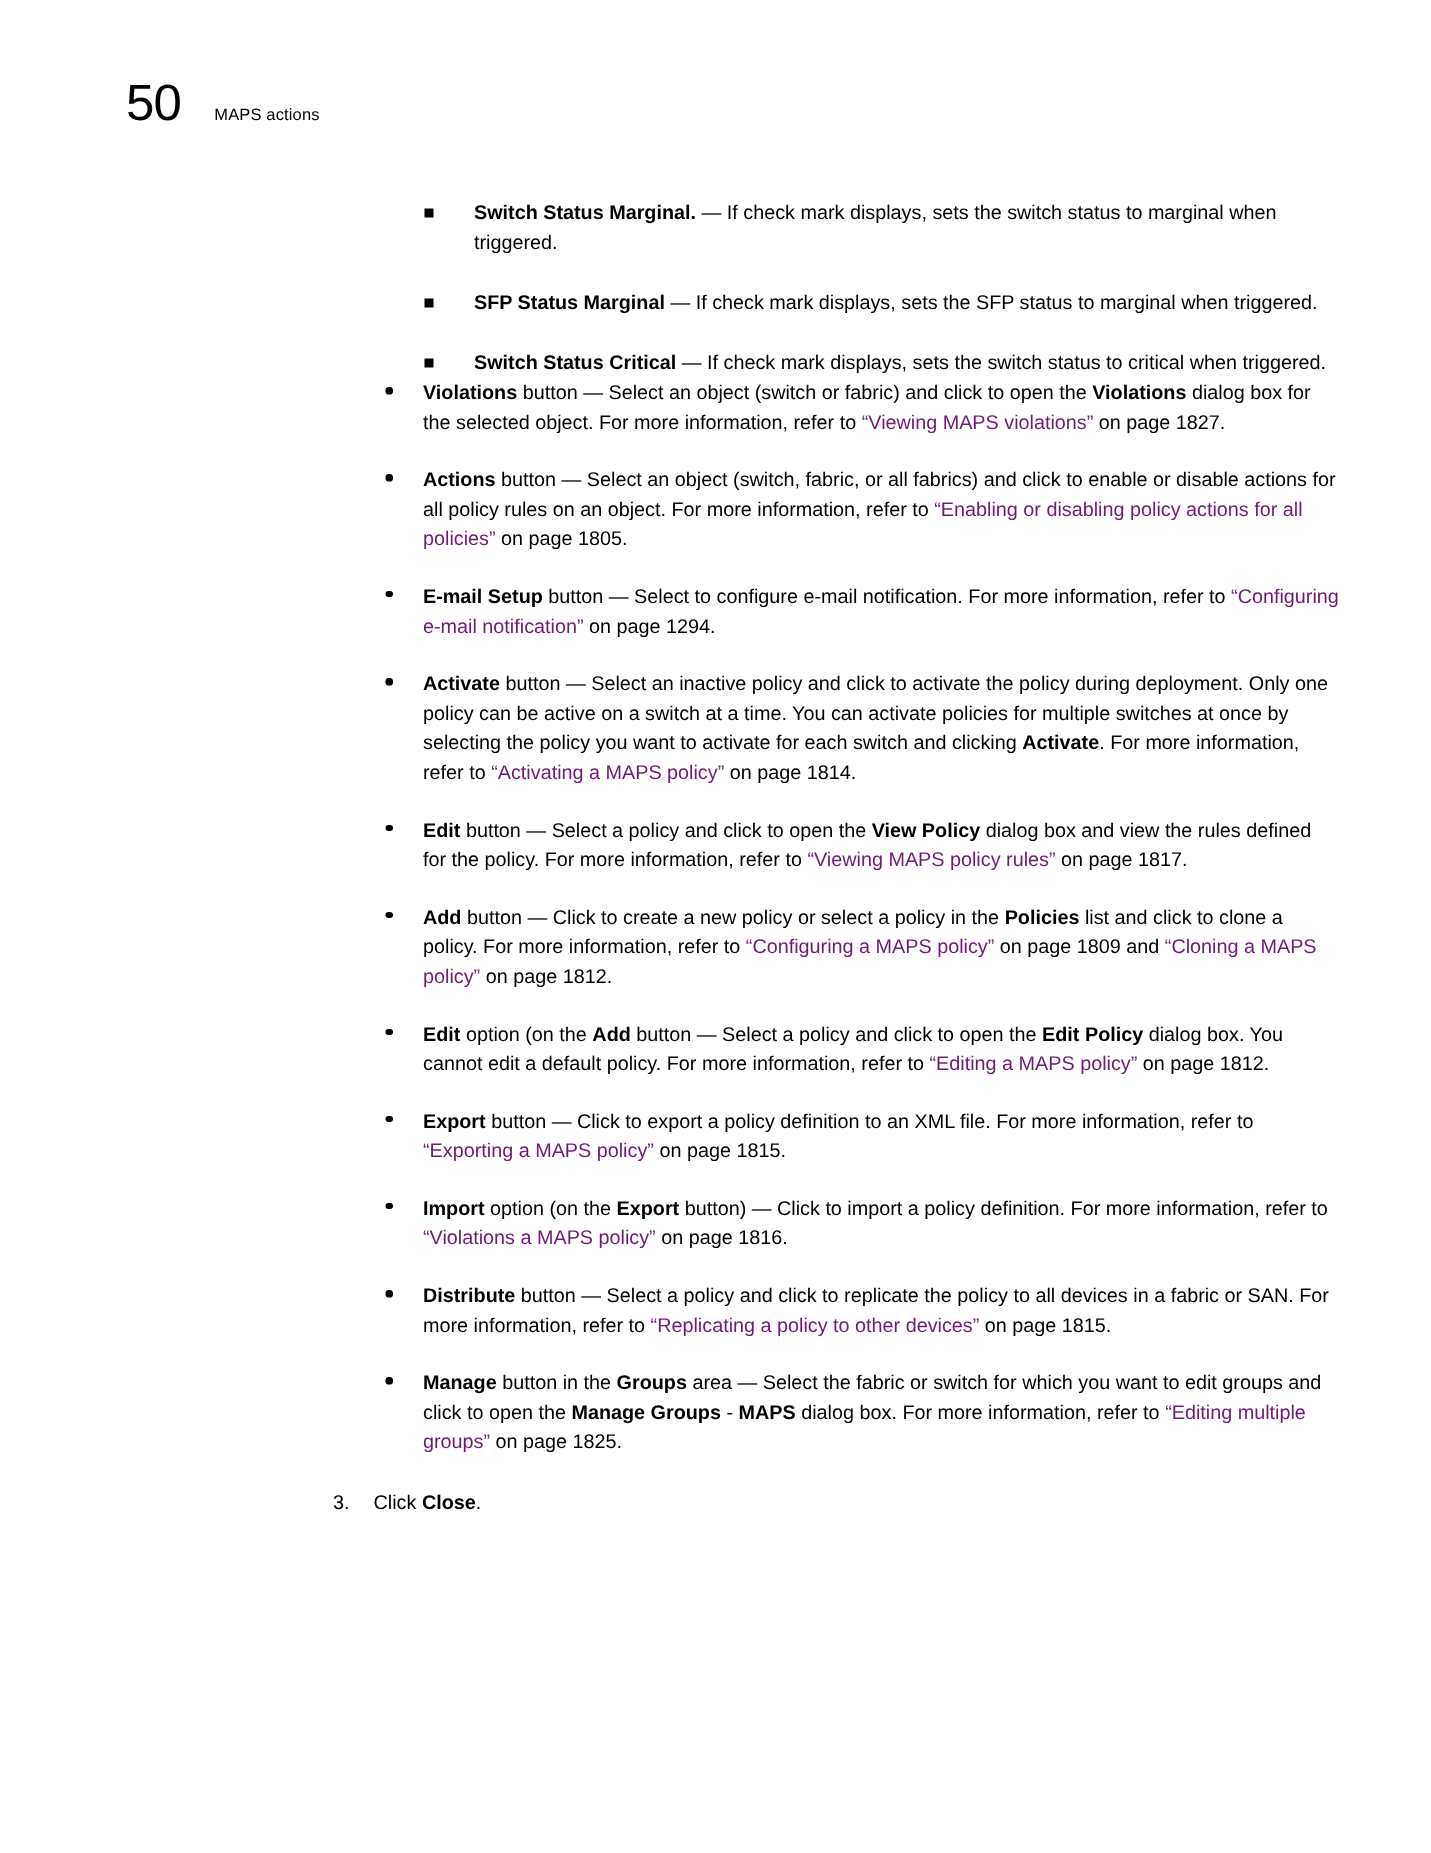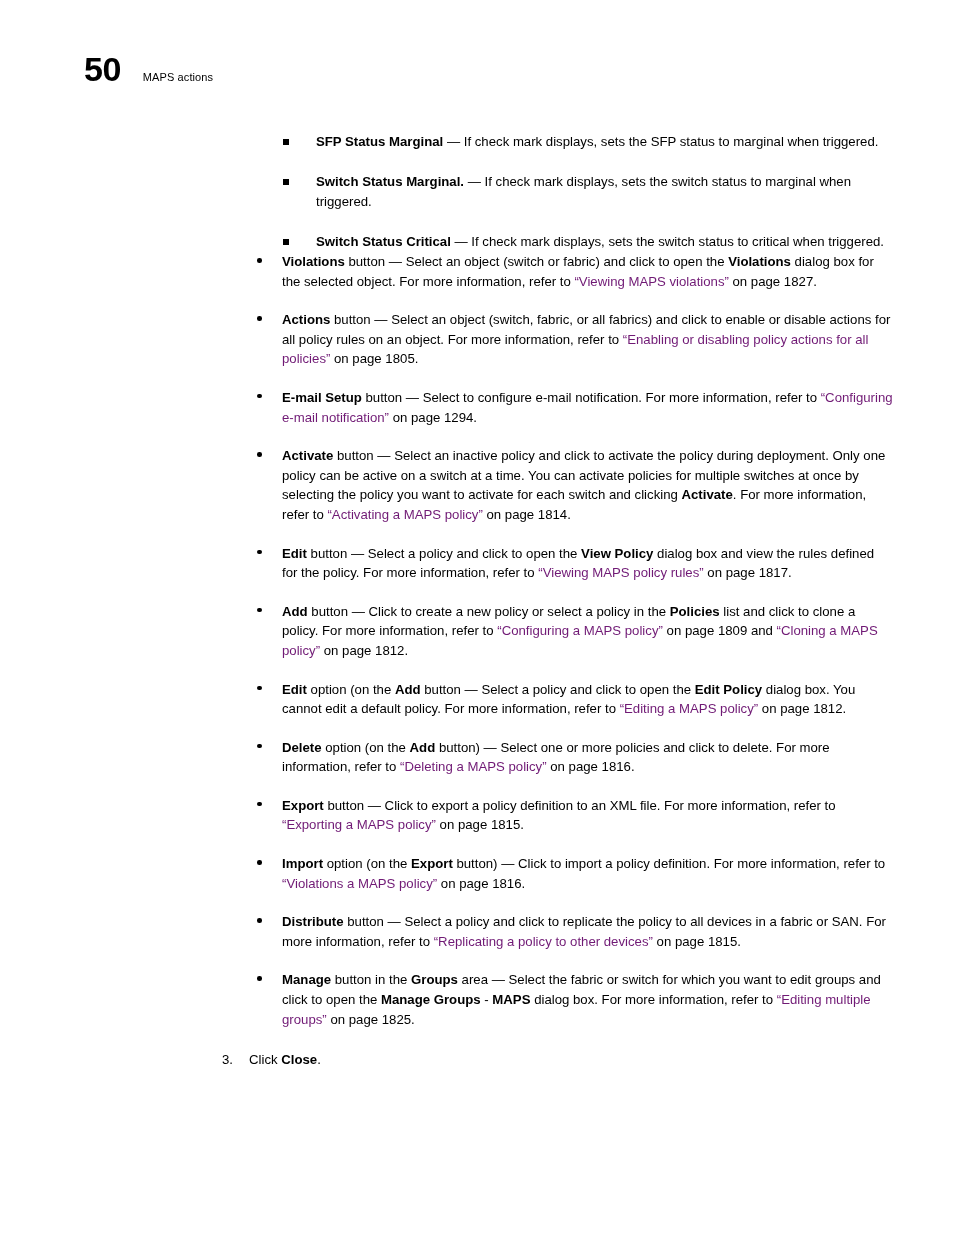--- a/index.html
+++ b/index.html
@@ -29,21 +29,21 @@
   .page-header {
     position: absolute;
     left: 84px;
     top: 52px;
     display: flex;
     align-items: baseline;
   }
   .folio-number {
     font-size: 34px;
     line-height: 34px;
-    font-weight: 700;
+    font-weight: 400;
     letter-spacing: -0.5px;
     color: #000;
   }
   .header-title {
     font-size: 11px;
     line-height: 14px;
     margin-left: 22px;
     color: #000;
     letter-spacing: 0.1px;
   }
@@ -143,34 +143,33 @@
 <div class="page">
 
   <div class="page-header">
     <span class="folio-number">50</span>
     <span class="header-title">MAPS actions</span>
   </div>
 
   <div class="content">
 
     <ul class="lvl2" id="sub-list">
+        <li class="sq"><span class="bullet-sq"></span><span class="b">Switch Status Marginal.</span><span class="txt"> — If check mark displays, sets the switch status to marginal when triggered.</span></li>
         <li class="sq"><span class="bullet-sq"></span><span class="b">SFP Status Marginal</span><span class="txt"> — If check mark displays, sets the SFP status to marginal when triggered.</span></li>
-        <li class="sq"><span class="bullet-sq"></span><span class="b">Switch Status Marginal.</span><span class="txt"> — If check mark displays, sets the switch status to marginal when triggered.</span></li>
         <li class="sq"><span class="bullet-sq"></span><span class="b">Switch Status Critical</span><span class="txt"> — If check mark displays, sets the switch status to critical when triggered.</span></li>
       </ul>
 
     <ul class="lvl1 gap-lvl1-top" id="main-list">
         <li class="rd"><span class="bullet-rd"></span><span class="b">Violations</span><span class="txt"> button — Select an object (switch or fabric) and click to open the </span><span class="b">Violations</span><span class="txt"> dialog box for the selected object. For more information, refer to </span><span class="lnk">“Viewing MAPS violations”</span><span class="txt"> on page 1827.</span></li>
         <li class="rd"><span class="bullet-rd"></span><span class="b">Actions</span><span class="txt"> button — Select an object (switch, fabric, or all fabrics) and click to enable or disable actions for all policy rules on an object. For more information, refer to </span><span class="lnk">“Enabling or disabling policy actions for all policies”</span><span class="txt"> on page 1805.</span></li>
         <li class="rd"><span class="bullet-rd"></span><span class="b">E-mail Setup</span><span class="txt"> button — Select to configure e-mail notification. For more information, refer to </span><span class="lnk">“Configuring e-mail notification”</span><span class="txt"> on page 1294.</span></li>
         <li class="rd"><span class="bullet-rd"></span><span class="b">Activate</span><span class="txt"> button — Select an inactive policy and click to activate the policy during deployment. Only one policy can be active on a switch at a time. You can activate policies for multiple switches at once by selecting the policy you want to activate for each switch and clicking </span><span class="b">Activate</span><span class="txt">. For more information, refer to </span><span class="lnk">“Activating a MAPS policy”</span><span class="txt"> on page 1814.</span></li>
         <li class="rd"><span class="bullet-rd"></span><span class="b">Edit</span><span class="txt"> button — Select a policy and click to open the </span><span class="b">View Policy</span><span class="txt"> dialog box and view the rules defined for the policy. For more information, refer to </span><span class="lnk">“Viewing MAPS policy rules”</span><span class="txt"> on page 1817.</span></li>
         <li class="rd"><span class="bullet-rd"></span><span class="b">Add</span><span class="txt"> button — Click to create a new policy or select a policy in the </span><span class="b">Policies</span><span class="txt"> list and click to clone a policy. For more information, refer to </span><span class="lnk">“Configuring a MAPS policy”</span><span class="txt"> on page 1809 and </span><span class="lnk">“Cloning a MAPS policy”</span><span class="txt"> on page 1812.</span></li>
         <li class="rd"><span class="bullet-rd"></span><span class="b">Edit</span><span class="txt"> option (on the </span><span class="b">Add</span><span class="txt"> button — Select a policy and click to open the </span><span class="b">Edit Policy</span><span class="txt"> dialog box. You cannot edit a default policy. For more information, refer to </span><span class="lnk">“Editing a MAPS policy”</span><span class="txt"> on page 1812.</span></li>
-        <li class="rd"><span class="bullet-rd"></span><span class="b">Delete</span><span class="txt"> option (on the </span><span class="b">Add</span><span class="txt"> button) — Select one or more policies and click to delete. For more information, refer to </span><span class="lnk">“Deleting a MAPS policy”</span><span class="txt"> on page 1816.</span></li>
         <li class="rd"><span class="bullet-rd"></span><span class="b">Export</span><span class="txt"> button — Click to export a policy definition to an XML file. For more information, refer to </span><span class="lnk">“Exporting a MAPS policy”</span><span class="txt"> on page 1815.</span></li>
         <li class="rd"><span class="bullet-rd"></span><span class="b">Import</span><span class="txt"> option (on the </span><span class="b">Export</span><span class="txt"> button) — Click to import a policy definition. For more information, refer to </span><span class="lnk">“Violations a MAPS policy”</span><span class="txt"> on page 1816.</span></li>
         <li class="rd"><span class="bullet-rd"></span><span class="b">Distribute</span><span class="txt"> button — Select a policy and click to replicate the policy to all devices in a fabric or SAN. For more information, refer to </span><span class="lnk">“Replicating a policy to other devices”</span><span class="txt"> on page 1815.</span></li>
         <li class="rd"><span class="bullet-rd"></span><span class="b">Manage</span><span class="txt"> button in the </span><span class="b">Groups</span><span class="txt"> area — Select the fabric or switch for which you want to edit groups and click to open the </span><span class="b">Manage Groups</span><span class="txt"> - </span><span class="b">MAPS</span><span class="txt"> dialog box. For more information, refer to </span><span class="lnk">“Editing multiple groups”</span><span class="txt"> on page 1825.</span></li>
       </ul>
 
     <div class="step">
       <span class="step-num">3.</span>
       <span class="step-text" id="step-text"><span class="txt">Click </span><span class="b">Close</span><span class="txt">.</span></span>
     </div>

